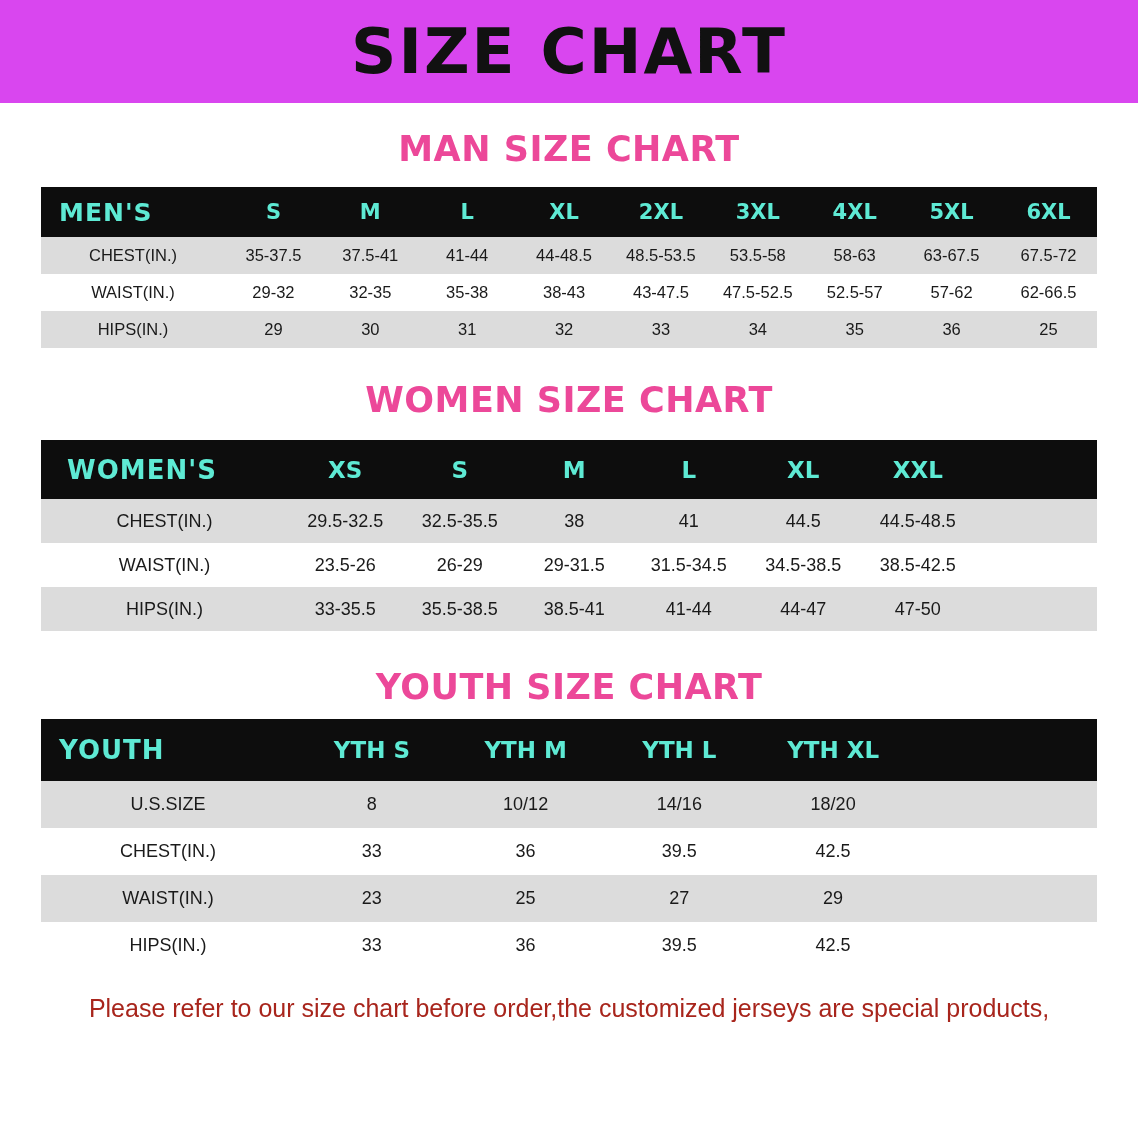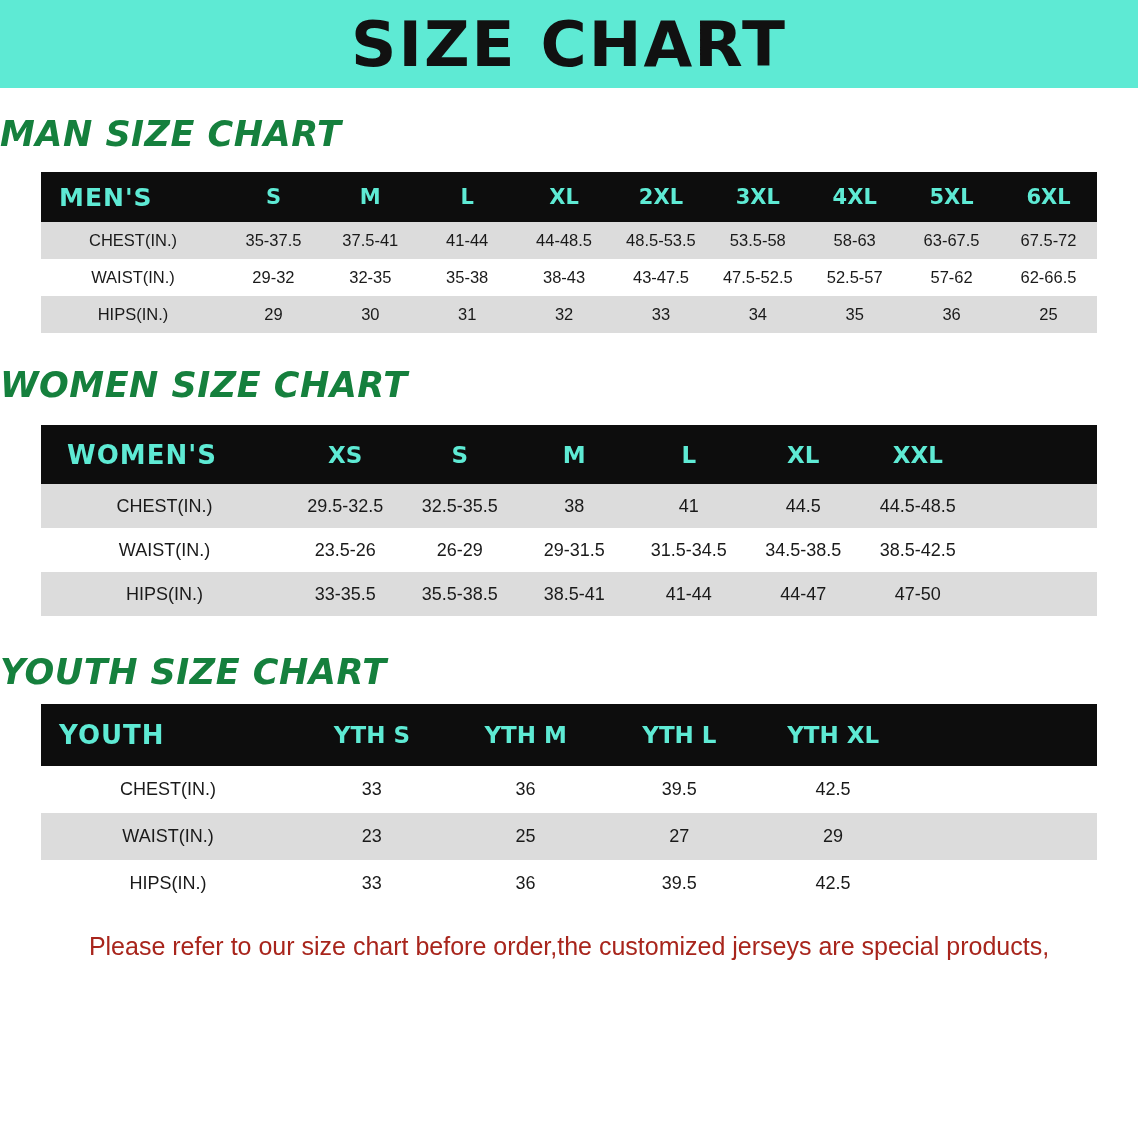--- a/index.html
+++ b/index.html
@@ -17,43 +17,43 @@
   .page {
     position: relative;
     width: 1138px;
     height: 1132px;
     background: #ffffff;
   }
 
   
   .banner {
     width: 100%;
-    height: 88px;
-    background: #5eead4;
+    height: 103px;
+    background: #d946ef;
     display: flex;
     align-items: center;
     justify-content: center;
   }
   .banner-title {
     font-family: "DejaVu Sans", sans-serif;
     font-weight: bold;
     font-size: 63px;
     letter-spacing: 2px;
     color: #111111;
     line-height: 1;
   }
 
   
   .section-title {
+    text-align: center;
     font-family: "DejaVu Sans", sans-serif;
     font-weight: bold;
     font-size: 35px;
     letter-spacing: 0.5px;
-    color: #15803d;
-    font-style: italic;
+    color: #ec4899;
   }
   .title-man    { margin-top: 26px; }
   .title-women  { margin-top: 32px; }
   .title-youth  { margin-top: 36px; }
 
   
   .table-wrap {
     margin: 0 auto;
     width: 1056px;
   }
@@ -242,20 +242,28 @@
         <tr>
           <th class="lead" style="width:235px;">YOUTH</th>
           <th>YTH S</th>
           <th>YTH M</th>
           <th>YTH L</th>
           <th>YTH XL</th>
           <th style="width:185px;"></th>
         </tr>
       </thead>
       <tbody>
+        <tr class="row-shade">
+          <td class="lead">U.S.SIZE</td>
+          <td>8</td>
+          <td>10/12</td>
+          <td>14/16</td>
+          <td>18/20</td>
+          <td></td>
+        </tr>
         <tr class="row-plain">
           <td class="lead">CHEST(IN.)</td>
           <td>33</td>
           <td>36</td>
           <td>39.5</td>
           <td>42.5</td>
           <td></td>
         </tr>
         <tr class="row-shade">
           <td class="lead">WAIST(IN.)</td>

